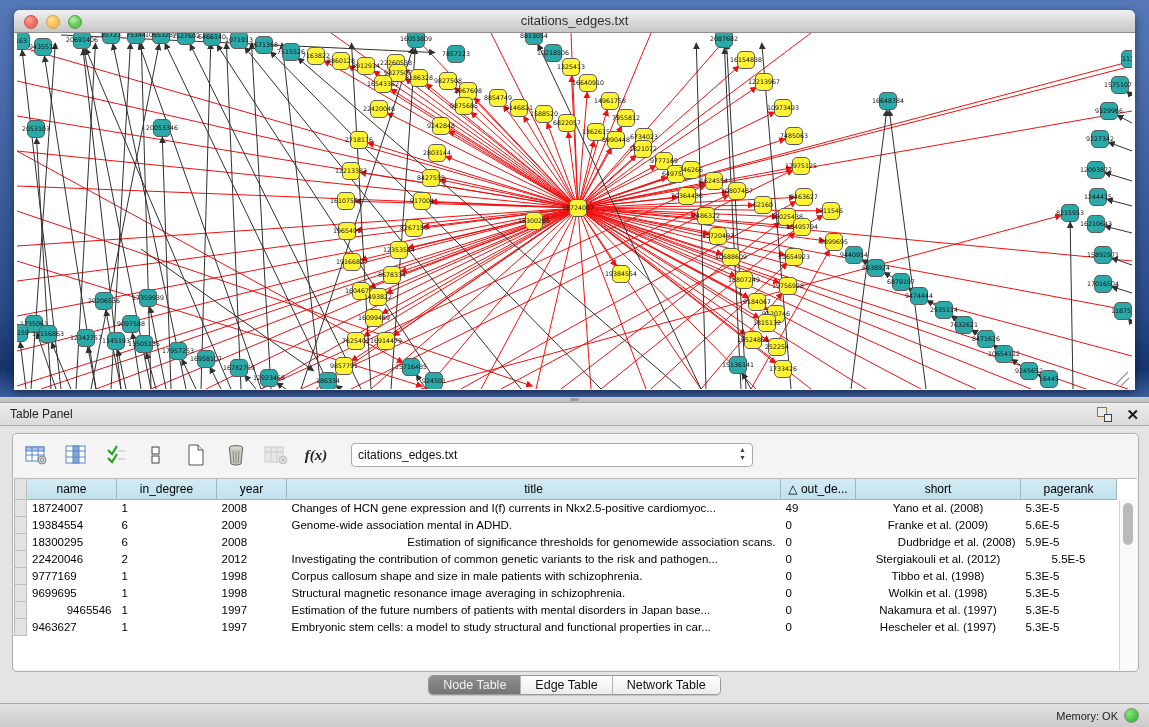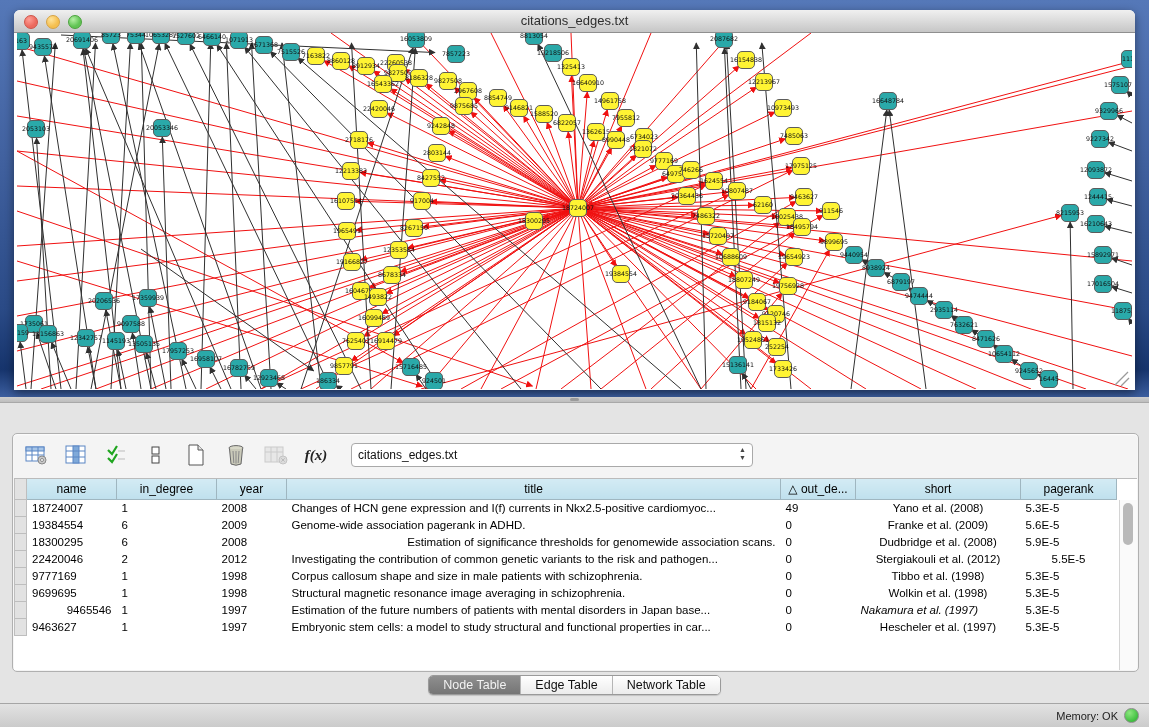--- a/index.html
+++ b/index.html
@@ -827,20 +827,28 @@
           </g>
         </svg>
       </div>
     </div>
   </div>
 
   <div class="tpanel">
     <div class="splitter">
         <span class="notch"></span>
       </div>
+    <div class="phead">
+      <span class="ptitle">Table Panel</span>
+      <span class="float-ico">
+          <span class="sq1"></span>
+          <span class="sq2"></span>
+        </span>
+      <span class="close-ico">✕</span>
+    </div>
 
     <div class="pbody">
       <div class="inner">
 
         <div class="toolbar">
           <span class="tbtn">
             <svg width="22" height="20">
                 <rect x="1" y="2" width="18" height="14" fill="#fff" stroke="#5B86C4"></rect>
                 <rect x="1" y="2" width="18" height="4" fill="#A8C6E8" stroke="#5B86C4"></rect>
                 <line x1="7" y1="2" x2="7" y2="16" stroke="#5B86C4"></line>
@@ -939,33 +947,33 @@
                   <td style="text-align: left;">Changes of HCN gene expression and I(f) currents in Nkx2.5-positive cardiomyoc...</td>
                   <td style="text-align: left;">49</td>
                   <td style="text-align: center;">Yano et al. (2008)</td>
                   <td style="text-align: left;">5.3E-5</td>
                 </tr>
                 <tr>
                   <td class="gut"></td>
                   <td style="text-align: left;">19384554</td>
                   <td style="text-align: left;">6</td>
                   <td style="text-align: left;">2009</td>
-                  <td style="text-align: left;">Genome-wide association pagerank in ADHD.</td>
+                  <td style="text-align: left;">Genome-wide association mental in ADHD.</td>
                   <td style="text-align: left;">0</td>
                   <td style="text-align: center;">Franke et al. (2009)</td>
                   <td style="text-align: left;">5.6E-5</td>
                 </tr>
                 <tr>
                   <td class="gut"></td>
                   <td style="text-align: left;">18300295</td>
                   <td style="text-align: left;">6</td>
                   <td style="text-align: left;">2008</td>
                   <td style="text-align: right;">Estimation of significance thresholds for genomewide association scans.</td>
                   <td style="text-align: left;">0</td>
-                  <td style="text-align: center;">Dudbridge et al. (2008)</td>
+                  <td style="text-align: right;">Dudbridge et al. (2008)</td>
                   <td style="text-align: left;">5.9E-5</td>
                 </tr>
                 <tr>
                   <td class="gut"></td>
                   <td style="text-align: left;">22420046</td>
                   <td style="text-align: left;">2</td>
                   <td style="text-align: left;">2012</td>
                   <td style="text-align: left;">Investigating the contribution of common genetic variants to the risk and pathogen...</td>
                   <td style="text-align: left;">0</td>
                   <td style="text-align: center;">Stergiakouli et al. (2012)</td>
@@ -991,21 +999,21 @@
                   <td style="text-align: center;">Wolkin et al. (1998)</td>
                   <td style="text-align: left;">5.3E-5</td>
                 </tr>
                 <tr>
                   <td class="gut"></td>
                   <td style="text-align: right;">9465546</td>
                   <td style="text-align: left;">1</td>
                   <td style="text-align: left;">1997</td>
                   <td style="text-align: left;">Estimation of the future numbers of patients with mental disorders in Japan base...</td>
                   <td style="text-align: left;">0</td>
-                  <td style=" font-style: italic;">Nakamura et al. (1997)</td>
+                  <td style="text-align: center;">Nakamura et al. (1997)</td>
                   <td style="text-align: left;">5.3E-5</td>
                 </tr>
                 <tr>
                   <td class="gut"></td>
                   <td style="text-align: left;">9463627</td>
                   <td style="text-align: left;">1</td>
                   <td style="text-align: left;">1997</td>
                   <td style="text-align: left;">Embryonic stem cells: a model to study structural and functional properties in car...</td>
                   <td style="text-align: left;">0</td>
                   <td style="text-align: center;">Hescheler et al. (1997)</td>

